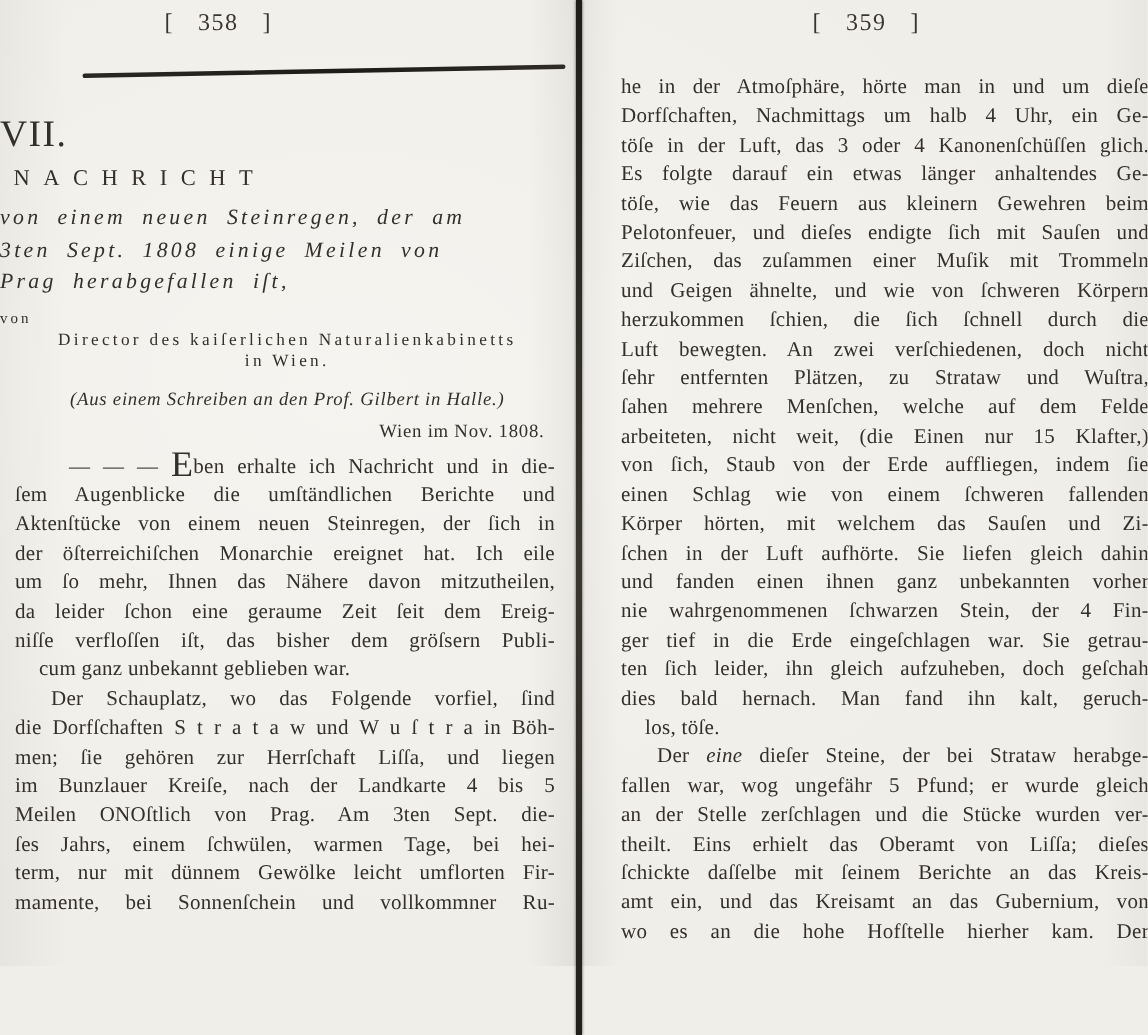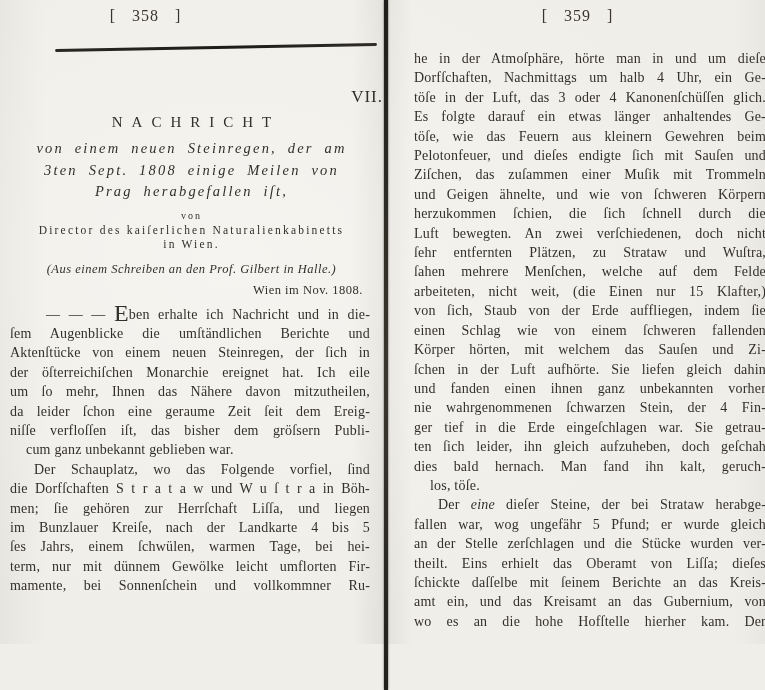--- a/index.html
+++ b/index.html
@@ -33,25 +33,25 @@
     margin-top:7px;color:#3a362f;
   }
   .page.left .pagenum{transform:translateX(-46px);}
   .page.right .pagenum{transform:translateX(-8px);}
 
   .hrule{
     margin:21px 0 0 55px;width:322px;height:3px;border-radius:2px;
     background:linear-gradient(to right,#2a2822,#1d1c17 55%,#302d26);
     transform:rotate(-1.1deg);
   }
-  .secnum{margin-top:38px;text-align:right;font-size:17px;letter-spacing:1px;}
-  .headline{margin-top:7px;text-align:center;font-size:15px;letter-spacing:9px;text-indent:9px;}
-  .subtitle{margin-top:7px;text-align:center;font-style:italic;font-size:14.5px;
+  .secnum{margin-top:27px;text-align:left;font-size:25px;letter-spacing:1px;}
+  .headline{margin-top:7px;text-align:left;font-size:15px;letter-spacing:9px;text-indent:9px;}
+  .subtitle{margin-top:7px;font-style:italic;font-size:14.5px;
     letter-spacing:2.2px;word-spacing:5px;line-height:21.5px;}
-  .byline-von{margin-top:7px;text-align:center;font-size:10px;letter-spacing:2px;}
+  .byline-von{margin-top:7px;font-size:10px;letter-spacing:2px;}
   .author{margin-top:3px;text-align:center;font-variant:small-caps;font-size:13.5px;letter-spacing:5px;}
   .author-title{margin-top:2px;text-align:center;font-size:11.5px;letter-spacing:2.2px;line-height:14px;}
   .source-note{margin-top:11px;text-align:center;font-style:italic;font-size:12.5px;letter-spacing:0.5px;}
   .dateline{margin-top:6px;text-align:right;padding-right:20px;font-size:12.5px;letter-spacing:0.5px;}
 
   .body-col{margin-top:7px;padding:0 13px 0 10px;font-size:14px;}
   .page.right .body-col{margin-top:24px;padding:0 7px 0 16px;}
   .ln{
     line-height:19.4px;white-space:nowrap;letter-spacing:0.2px;
     text-justify:inter-word;
@@ -90,20 +90,21 @@
         <div class="ln jst">Aktenſtücke von einem neuen Steinregen, der ſich in</div>
         <div class="ln jst">der öſterreichiſchen Monarchie ereignet hat. Ich eile</div>
         <div class="ln jst">um ſo mehr, Ihnen das Nähere davon mitzutheilen,</div>
         <div class="ln jst">da leider ſchon eine geraume Zeit ſeit dem Ereig-</div>
         <div class="ln jst">niſſe verfloſſen iſt, das bisher dem gröſsern Publi-</div>
         <div class="ln end">cum ganz unbekannt geblieben war.</div>
         <div class="ln jst ind">Der Schauplatz, wo das Folgende vorfiel, ſind</div>
         <div class="ln jst">die Dorfſchaften S t r a t a w und W u ſ t r a in Böh-</div>
         <div class="ln jst">men; ſie gehören zur Herrſchaft Liſſa, und liegen</div>
         <div class="ln jst">im Bunzlauer Kreiſe, nach der Landkarte 4 bis 5</div>
+        <div class="ln jst">Meilen ONOſtlich von Prag. Am 3ten Sept. die-</div>
         <div class="ln jst">ſes Jahrs, einem ſchwülen, warmen Tage, bei hei-</div>
         <div class="ln jst">term, nur mit dünnem Gewölke leicht umflorten Fir-</div>
         <div class="ln jst">mamente, bei Sonnenſchein und vollkommner Ru-</div>
       </div>
   </div>
 
   <div class="gutter"></div>
 
   <div class="page right">
     <div class="pagenum">[ 359 ]</div>

